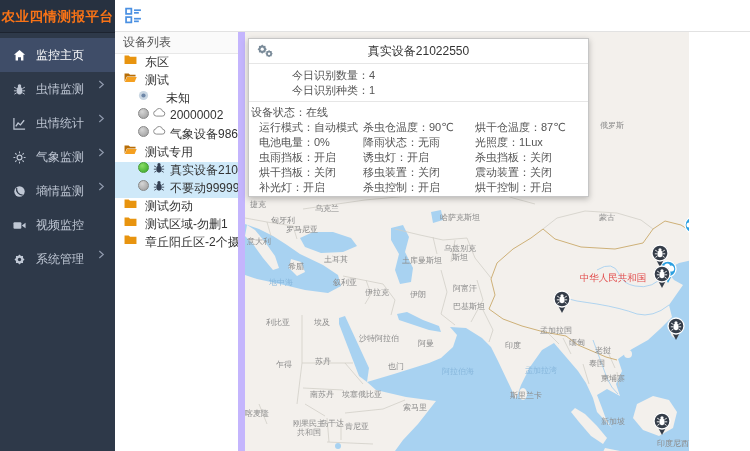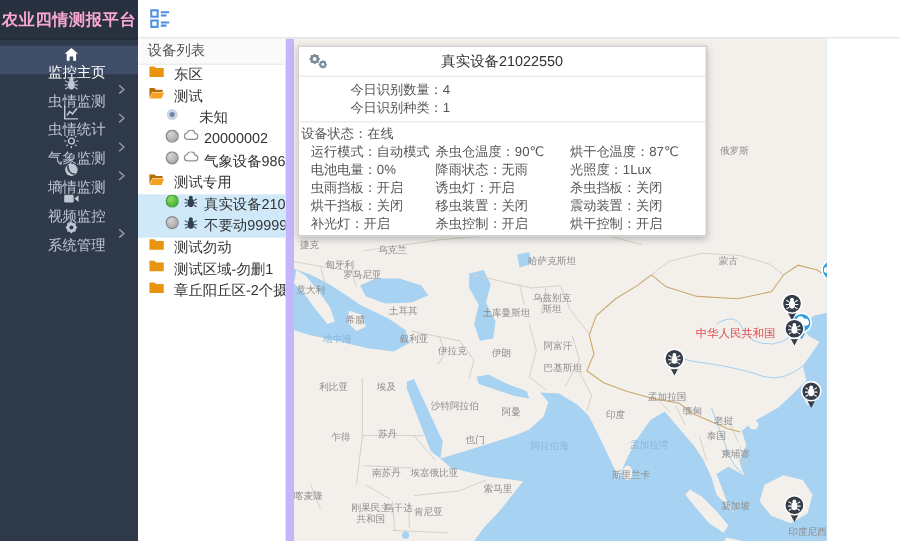--- a/index.html
+++ b/index.html
@@ -1,25 +1,25 @@
 <!DOCTYPE html>
 <html><head>
 <meta charset="utf-8">
 <style>
   * { margin:0; padding:0; box-sizing:border-box; }
   html,body { width:750px; height:451px; overflow:hidden; }
   body { position:relative; font-family:"Liberation Sans","DejaVu Sans",sans-serif; background:#fff; }
 
   
   .sidebar { position:absolute; left:0; top:0; width:115px; height:451px; background:#2e3949; z-index:5; }
-  .sidebar-title { height:33px; line-height:33px; background:#273140; color:#f9a8d4; font-size:13.5px;
+  .sidebar-title { height:33px; line-height:33px; background:#273140; color:#f97316; font-size:13.5px;
                    font-weight:bold; text-align:center; letter-spacing:.5px; border-bottom:1px solid rgba(0,0,0,.25);font-family:Liberation Serif, serif; }
   .sidebar-menu { padding-top:5px; }
-  .menu-item { position:relative; height:24px; display:flex; align-items:center; padding-left:13px;
-               color:#bfc7d4; font-size:12px; cursor:pointer;flex-direction:column; }
+  .menu-item { position:relative; height:34px; display:flex; align-items:center; padding-left:13px;
+               color:#bfc7d4; font-size:12px; cursor:pointer; }
   .menu-item.active { background:#3f4d68; color:#fff; }
   .mi-icon { width:14px; height:14px; margin-right:9px; display:inline-flex; align-items:center; color:inherit; flex:none; }
   .mi-label { white-space:nowrap; }
   .mi-arrow { position:absolute; right:9px; top:8px; width:8px; height:10px; color:#8e98ab; display:inline-flex; }
 
   
   .topbar { position:absolute; left:115px; top:0; width:635px; height:32px; background:#fff;
             border-bottom:1px solid #e2e2e2; display:flex; align-items:center; padding-left:10px; z-index:4; }
   .tree-toggle { width:18px; height:18px; display:inline-flex; cursor:pointer; }
 

